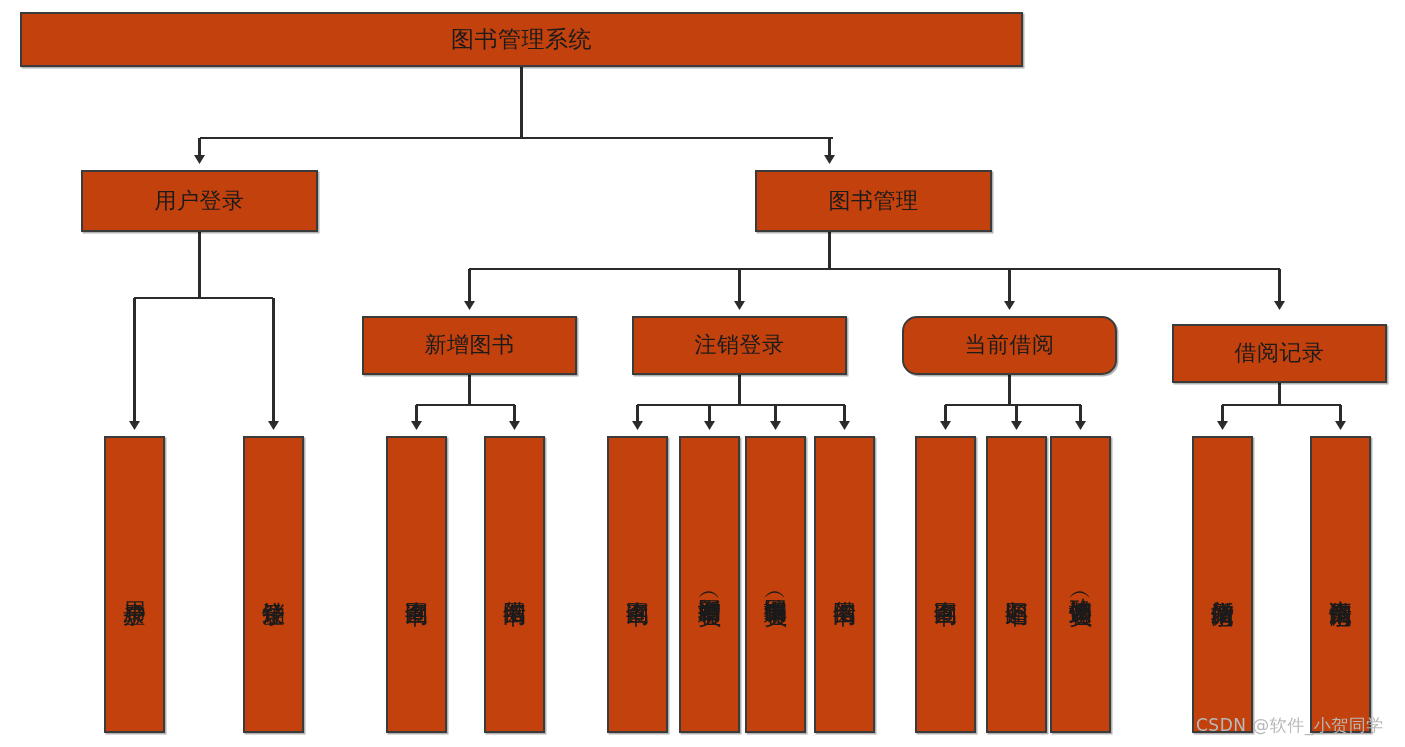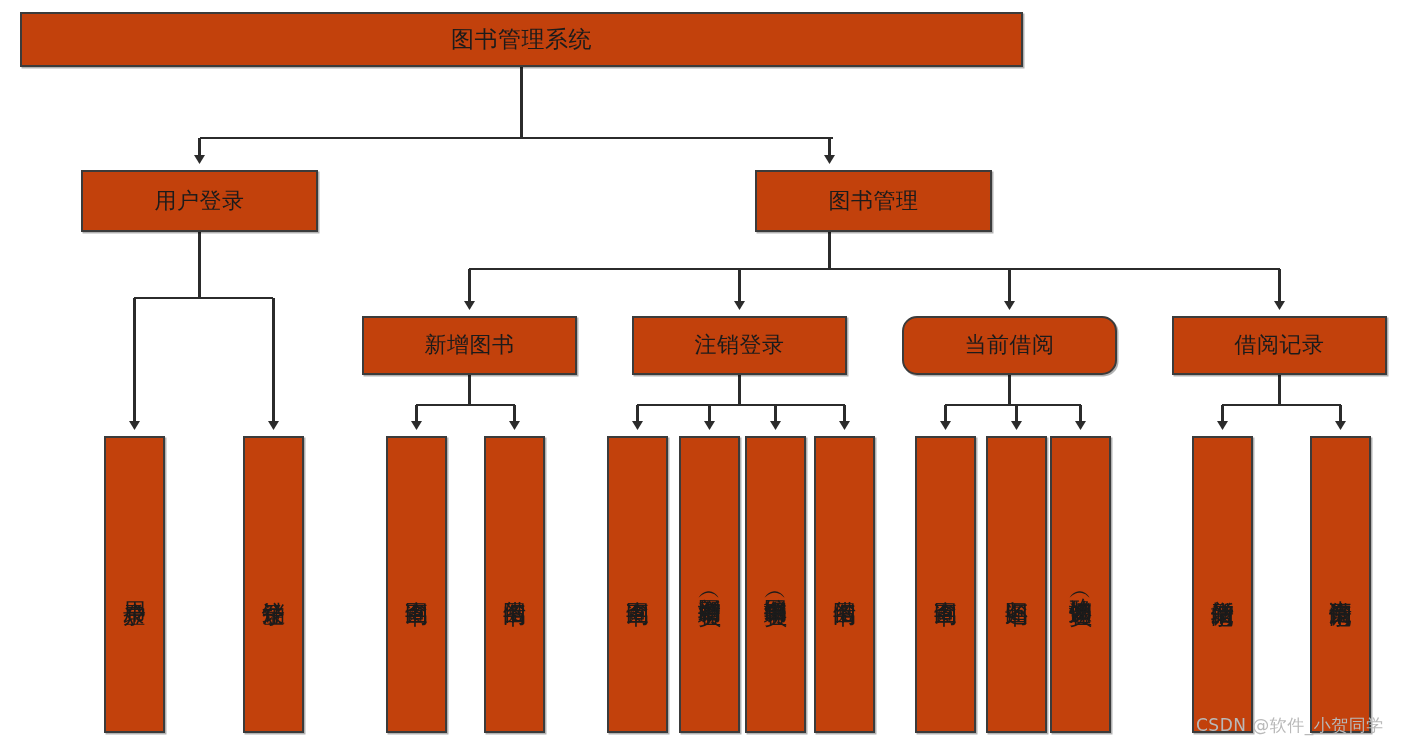--- a/index.html
+++ b/index.html
@@ -119,21 +119,21 @@
   </svg>
 
   <div class="node h root" style="left: 20px; top: 12px; width: 1003px; height: 55px;">图书管理系统</div>
 
   <div class="node h" style="left: 81px; top: 170px; width: 237px; height: 62px;">用户登录</div>
   <div class="node h" style="left: 711px; top: 170px; width: 237px; height: 62px; margin-left: 44px;">图书管理</div>
 
   <div class="node h" style="left: 362px; top: 316px; width: 215px; height: 59px;">新增图书</div>
   <div class="node h" style="left: 632px; top: 316px; width: 215px; height: 59px;">注销登录</div>
   <div class="node h" style="left: 902px; top: 316px; width: 215px; height: 59px; border-radius: 15px;">当前借阅</div>
-  <div class="node h" style="left: 1172px; top: 316px; width: 215px; height: 59px;">借阅记录</div>
+  <div class="node h" style="left: 1172px; top: 324px; width: 215px; height: 59px;">借阅记录</div>
 
   <div class="node v" style="left: 104px; top: 436px; width: 61px; height: 297px;">用户登录</div>
   <div class="node v" style="left: 243px; top: 436px; width: 61px; height: 297px;">注销登录</div>
   <div class="node v" style="left: 386px; top: 436px; width: 61px; height: 297px;">查询图书</div>
   <div class="node v" style="left: 484px; top: 436px; width: 61px; height: 297px;">借阅图书</div>
   <div class="node v" style="left: 607px; top: 436px; width: 61px; height: 297px;">查询图书</div>
   <div class="node v" style="left: 679px; top: 436px; width: 61px; height: 297px;">新增图书（管理员）</div>
   <div class="node v" style="left: 745px; top: 436px; width: 61px; height: 297px;">编辑图书（管理员）</div>
   <div class="node v" style="left: 814px; top: 436px; width: 61px; height: 297px;">借阅图书</div>
   <div class="node v" style="left: 915px; top: 436px; width: 61px; height: 297px;">查询图书</div>

